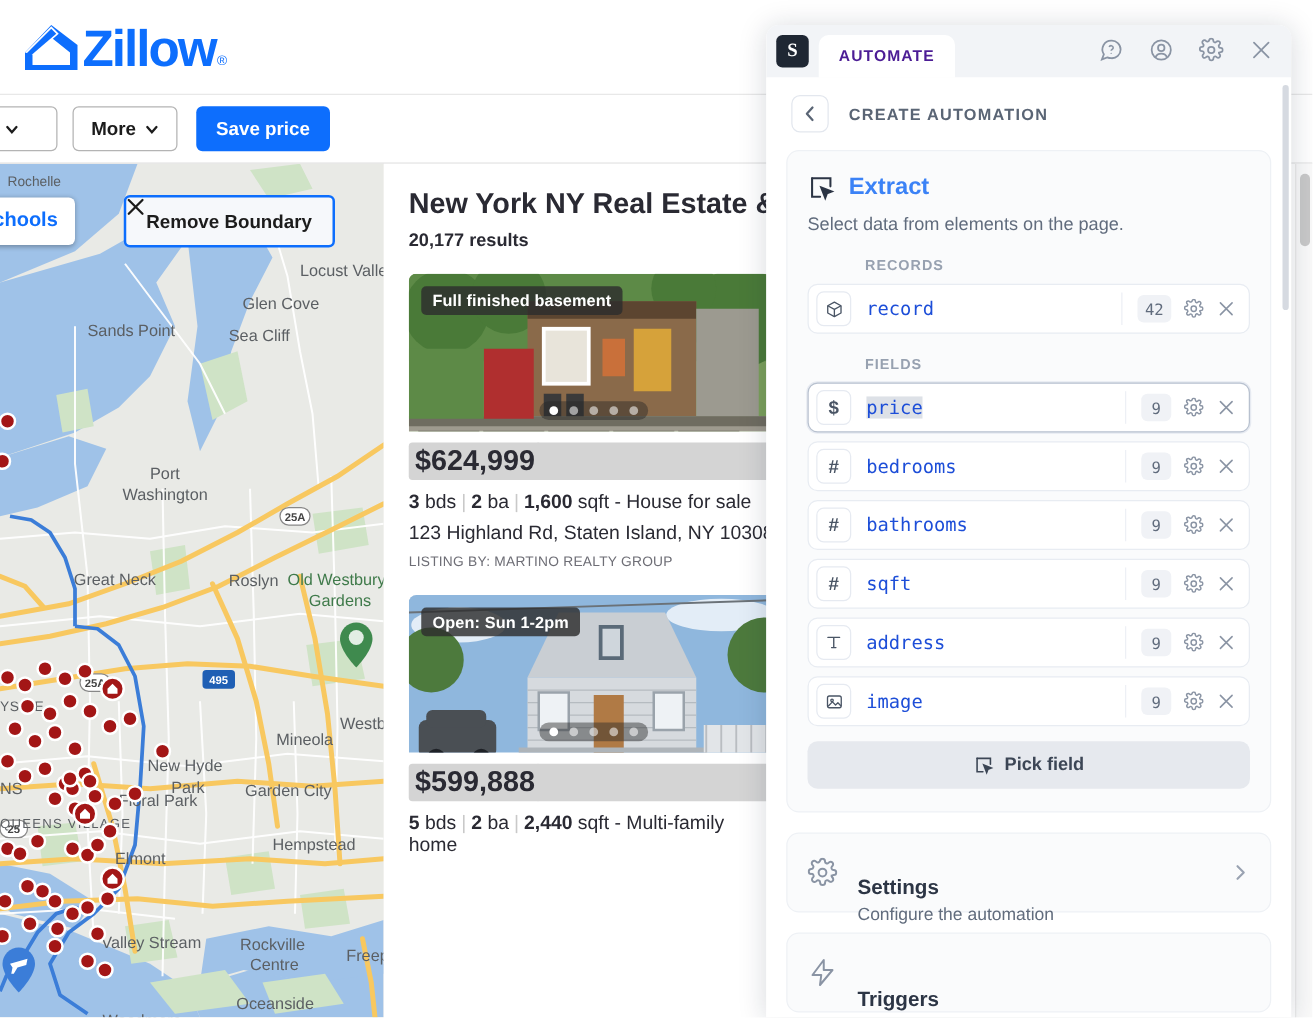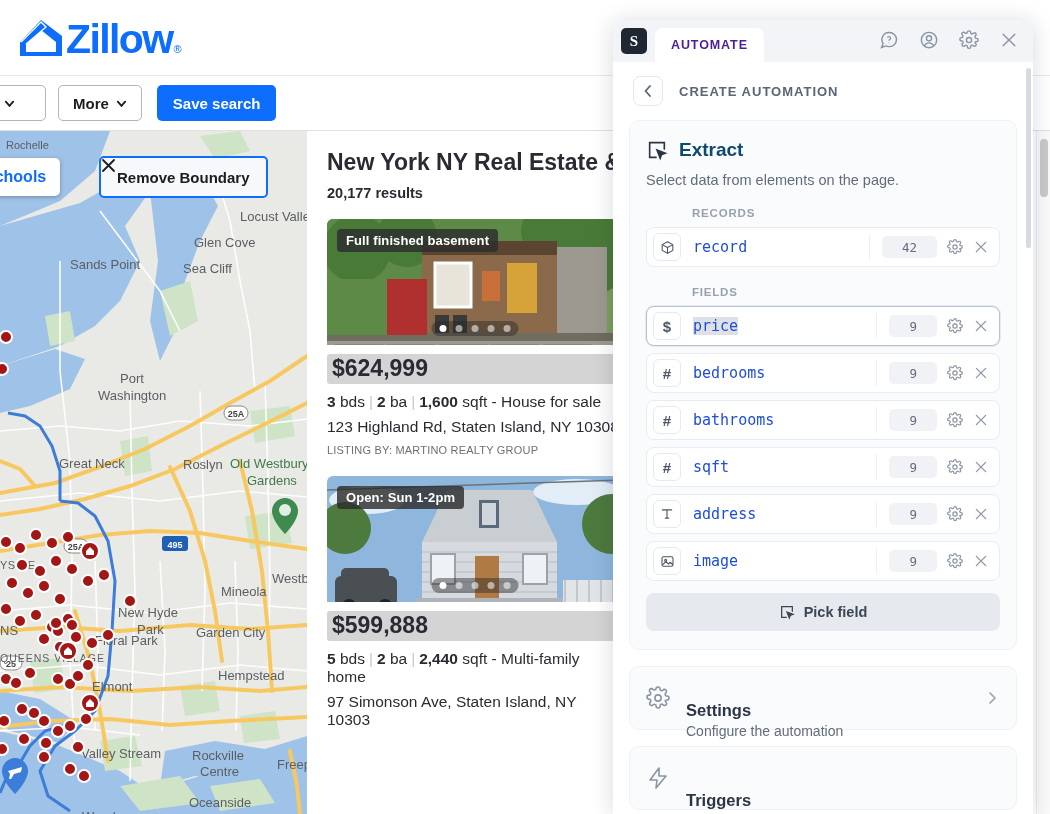--- a/index.html
+++ b/index.html
@@ -166,21 +166,21 @@
   }
   .crumb-title {
     font-size: 13px; font-weight: bold; letter-spacing: 1px; color: #5a6575;
   }
 
   .card-block {
     margin: 4px 16px 0 16px; background: #fafbfc;
     border: 1px solid #eef1f5; border-radius: 10px; padding: 18px 16px 18px 16px;
   }
   .blk-head { display: flex; align-items: center; gap: 11px; }
-  .blk-title { font-size: 19px; font-weight: bold; color: #0c4a6e; }
+  .blk-title { font-size: 19px; font-weight: bold; color: #3b82f6; }
   .blk-sub { font-size: 14.5px; color: #616c7d; margin-top: 11px; }
   .sec-label {
     font-size: 11.5px; font-weight: bold; letter-spacing: .8px;
     color: #97a1b0; margin: 19px 0 8px 2px; padding-left: 44px;
   }
   .row {
     display: flex; align-items: center; height: 40px;
     background: #fff; border: 1px solid #e8ecf2; border-radius: 8px;
     margin-bottom: 7px;
   }
@@ -198,21 +198,21 @@
     overflow: hidden; white-space: nowrap;
   }
   .row-name .hl { background: #dde1e7; }
   .row-right {
     display: flex; align-items: center; gap: 10px;
     border-left: 1px solid #edf0f5; height: 26px; padding: 0 10px 0 12px;
   }
   .cnt {
     min-width: 24px; height: 22px; background: #f0f2f6; border-radius: 5px;
     font-size: 12.5px; color: #616c7d; display: flex;
-    align-items: center; justify-content: center; padding: 0 20px;
+    align-items: center; justify-content: center; padding: 0 6px;
     font-family: "DejaVu Sans Mono", monospace;
   }
   .rgear, .rx { width: 16px; height: 16px; color: #8a94a4; cursor: pointer; }
   .rx { font-size: 15px; line-height: 1; display:flex; align-items:center; justify-content:center;}
   .pick-field {
     margin-top: 12px; height: 38px; background: #e6e9ee; border-radius: 8px;
     display: flex; align-items: center; justify-content: center; gap: 9px;
     font-size: 14.5px; font-weight: bold; color: #3c4655; cursor: pointer;
   }
 
@@ -255,21 +255,21 @@
       <svg class="chev" viewBox="0 0 12 12">
         <path d="M2 4 L6 8.5 L10 4" stroke="#1c1c1c" stroke-width="2" fill="none" stroke-linecap="round"></path>
       </svg>
     </div>
     <div class="tb-btn more">
       <span>More</span>
       <svg class="chev" viewBox="0 0 12 12">
         <path d="M2 4 L6 8.5 L10 4" stroke="#1c1c1c" stroke-width="2" fill="none" stroke-linecap="round"></path>
       </svg>
     </div>
-    <div class="tb-save">Save search</div>
+    <div class="tb-save">Save price</div>
   </div>
 
   <div class="map">
     <svg width="307" height="683" viewBox="0 0 307 683">
       <rect width="307" height="683" fill="#e9eae6"></rect>
 
       <path d="M0 0 L110 0 L95 40 L60 70 L0 95 Z" fill="#9fc2e8"></path>
       <path d="M0 95 L80 72 L110 55 L138 38 L150 60 L125 95 L140 130 L120 170 L95 195 L60 215 L0 235 Z" fill="#9fc2e8"></path>
       <path d="M150 60 L175 45 L205 52 L218 75 L200 110 L185 150 L175 200 L160 230 L150 190 L158 130 Z" fill="#9fc2e8"></path>
       <path d="M0 235 L55 218 L85 228 L70 258 L30 275 L0 282 Z" fill="#9fc2e8"></path>
@@ -587,21 +587,20 @@
             <div class="price-fill"></div>
           </div>
           <div class="specs">
             <b>5</b>
             <span>bds</span><span class="sep">|</span><b>2</b>
             <span>ba</span><span class="sep">|</span><b>2,440</b>
             <span>sqft</span>
             <span>-</span>
             <span>Multi-family home</span>
           </div>
-          <div class="addr">97 Simonson Ave, Staten Island, NY 10303</div>
 
         </div>
       </div>
 
     </div>
   </div>
 
   <div class="page-scroll">
     <div class="thumb"></div>
   </div>

